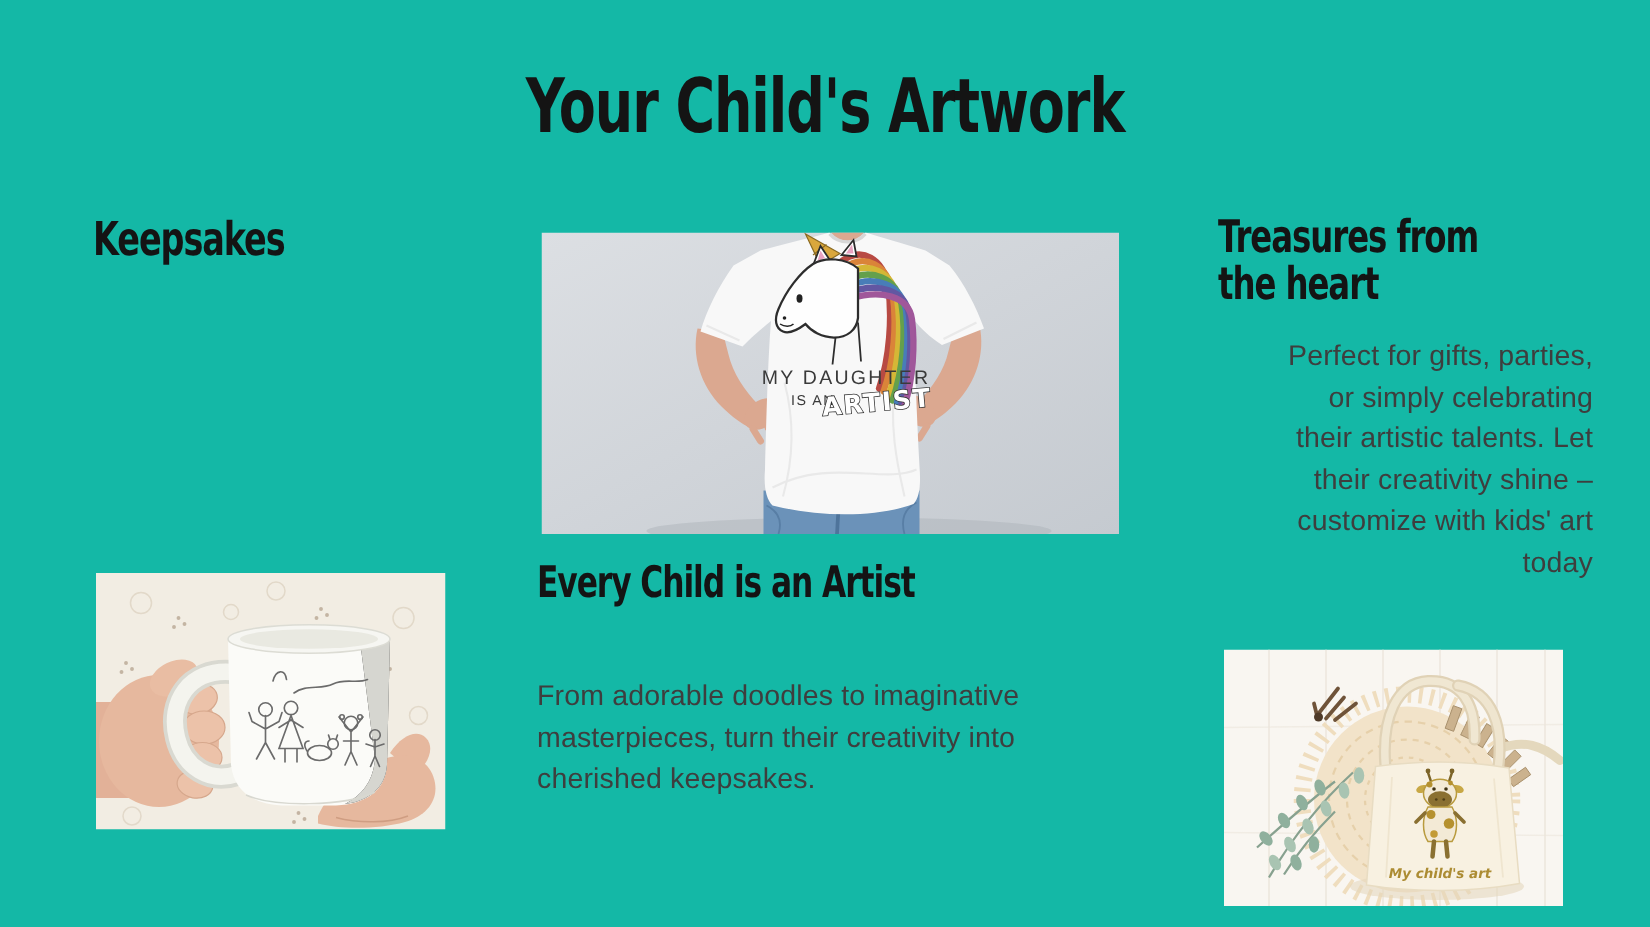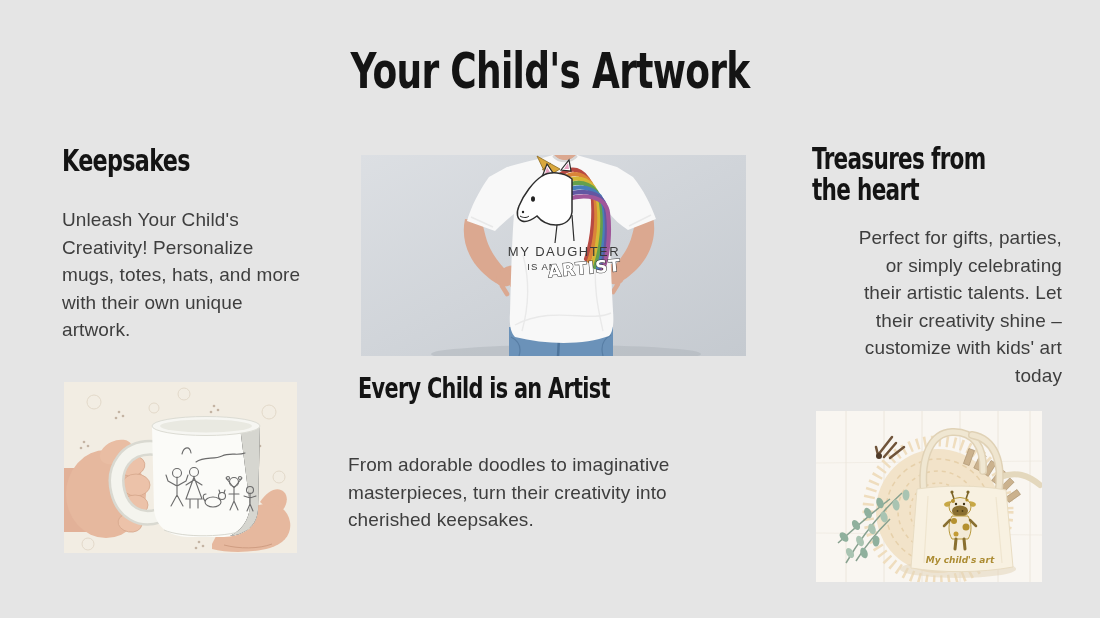--- a/index.html
+++ b/index.html
@@ -1,51 +1,46 @@
 <!DOCTYPE html>
 <html><head>
 <meta charset="utf-8">
 <style>
   html,body{margin:0;padding:0;background:#ffffff;}
-  .page{position:relative;width:1100px;height:618px;background:#e5e5e5;overflow:hidden;
+  .page{position:relative;width:1100px;height:618px;background:#14b8a6;overflow:hidden;
         font-family:"Liberation Sans",sans-serif;}
   .script{font-family:"DejaVu Sans",sans-serif;font-weight:800;color:#141414;
           letter-spacing:-1px;margin:0;white-space:pre-line;}
   .title{position:absolute;left:0;right:0;top:42px;text-align:center;
          font-size:50px;line-height:58px;transform:scaleX(.72);}
   .h-keepsakes{position:absolute;left:62px;top:142px;font-size:31px;line-height:36px;
          transform:scaleX(.72);transform-origin:left top;}
   .h-artist{position:absolute;left:358px;top:371px;font-size:29px;line-height:34px;
          transform:scaleX(.72);transform-origin:left top;}
   .h-treasures{position:absolute;left:812px;top:143px;font-size:30px;line-height:31px;
          transform:scaleX(.72);transform-origin:left top;}
   .body{position:absolute;margin:0;font-size:19px;line-height:27.5px;color:#3e3e3e;
         white-space:pre-line;letter-spacing:.1px;}
   .body-left{left:62px;top:206px;width:270px;}
-  .body-mid{left:348px;top:451px;width:410px;}
+  .body-mid{left:358px;top:451px;width:410px;}
   .body-right{left:812px;top:224px;width:250px;text-align:right;}
   figure{position:absolute;margin:4px;}
   figure svg{display:block;width:100%;height:100%;}
   .fig-mug{left:60px;top:378px;width:233px;height:171px;}
   .fig-shirt{left:357px;top:151px;width:385px;height:201px;}
-  .fig-tote{left:812px;top:407px;width:226px;height:171px;}
+  .fig-tote{left:812px;top:429px;width:226px;height:171px;}
 </style>
 </head>
 <body>
 
 <div class="page">
 
   <h1 class="script title">Your Child's Artwork</h1>
 
   <h2 class="script h-keepsakes">Keepsakes</h2>
-  <p class="body body-left">Unleash Your Child's
-Creativity! Personalize
-mugs, totes, hats, and more
-with their own unique
-artwork.</p>
 
   <figure class="fig-mug">
     <svg viewBox="0 0 233 171">
       <rect width="233" height="171" fill="#f2ede3"></rect>
       <g stroke="#e0d6c6" fill="none" opacity="0.9">
         <circle cx="30" cy="20" r="7"></circle>
           <circle cx="120" cy="12" r="6"></circle>
           <circle cx="205" cy="30" r="7"></circle>
         <circle cx="215" cy="95" r="6"></circle>
           <circle cx="24" cy="162" r="6"></circle>

